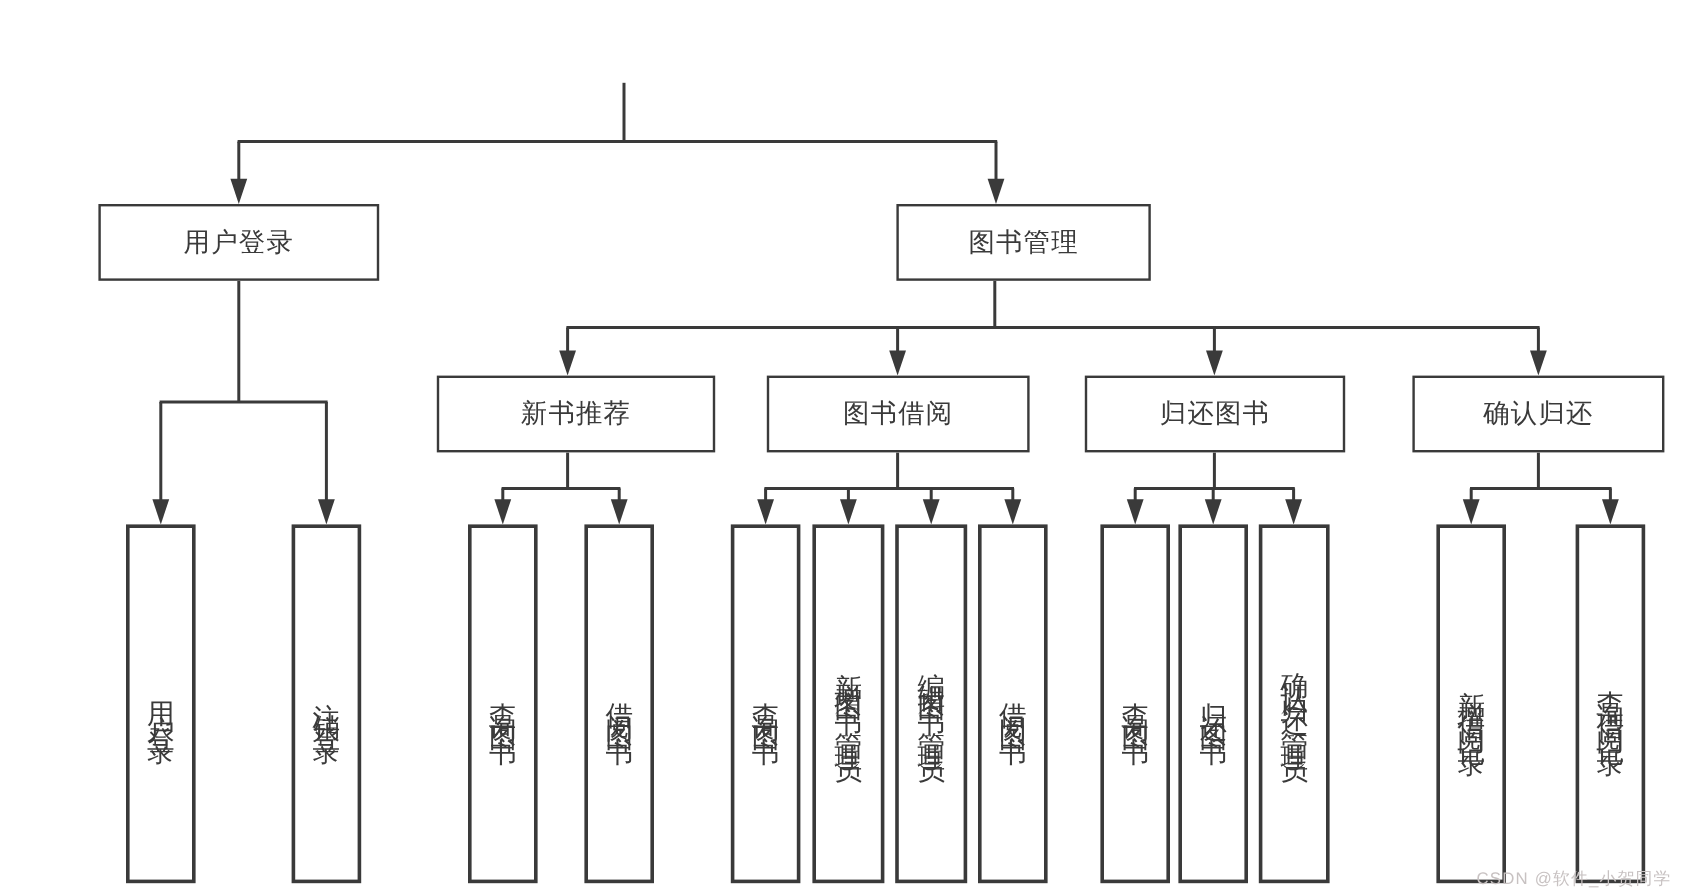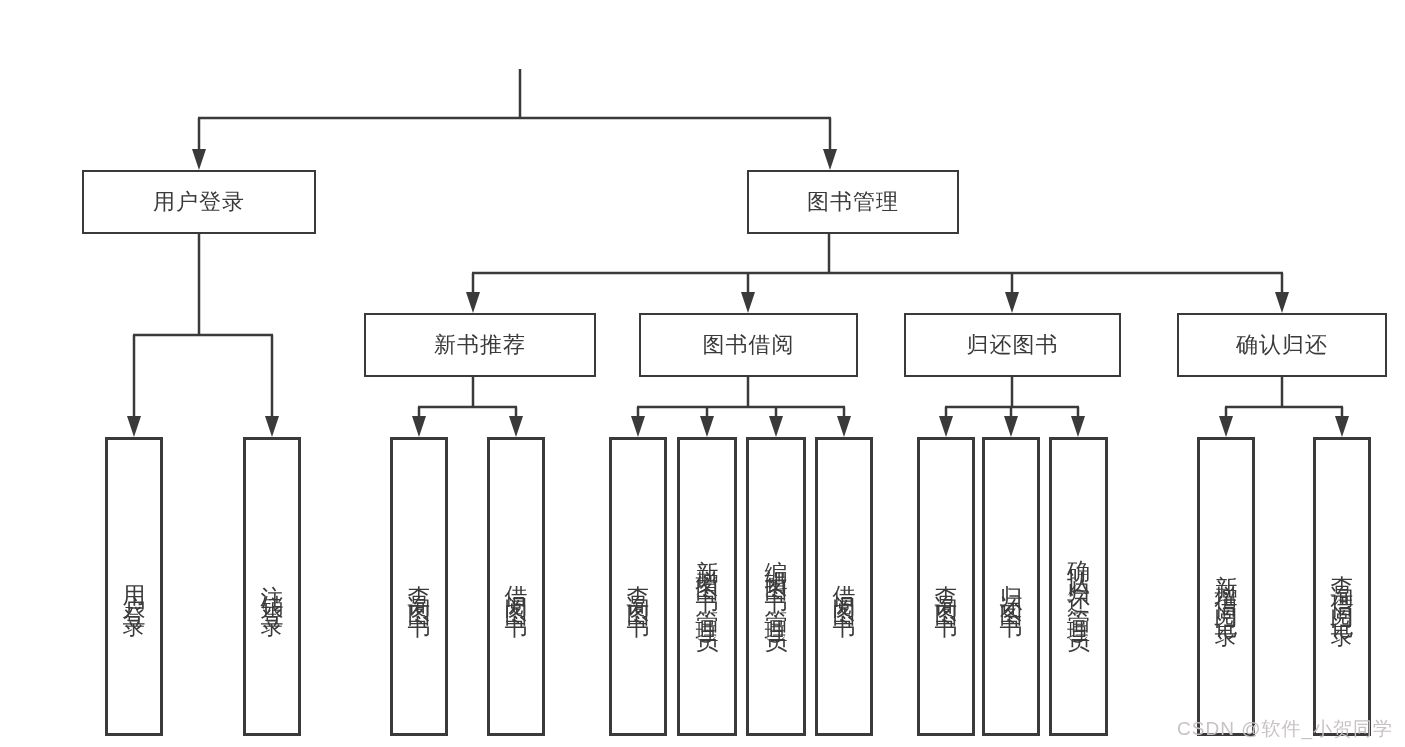--- a/index.html
+++ b/index.html
@@ -63,21 +63,21 @@
     font-size: 23px;
     line-height: 1;
     letter-spacing: 10px;
     white-space: nowrap;
   }
   #watermark {
     position: absolute;
     right: 12px;
     bottom: 5px;
     z-index: 3;
-    font-size: 19px;
+    font-size: 14px;
     color: #c8c2c2;
     letter-spacing: 1px;
     white-space: nowrap;
   }
 </style>
 </head>
 <body>
 
 <div id="canvas">
 

